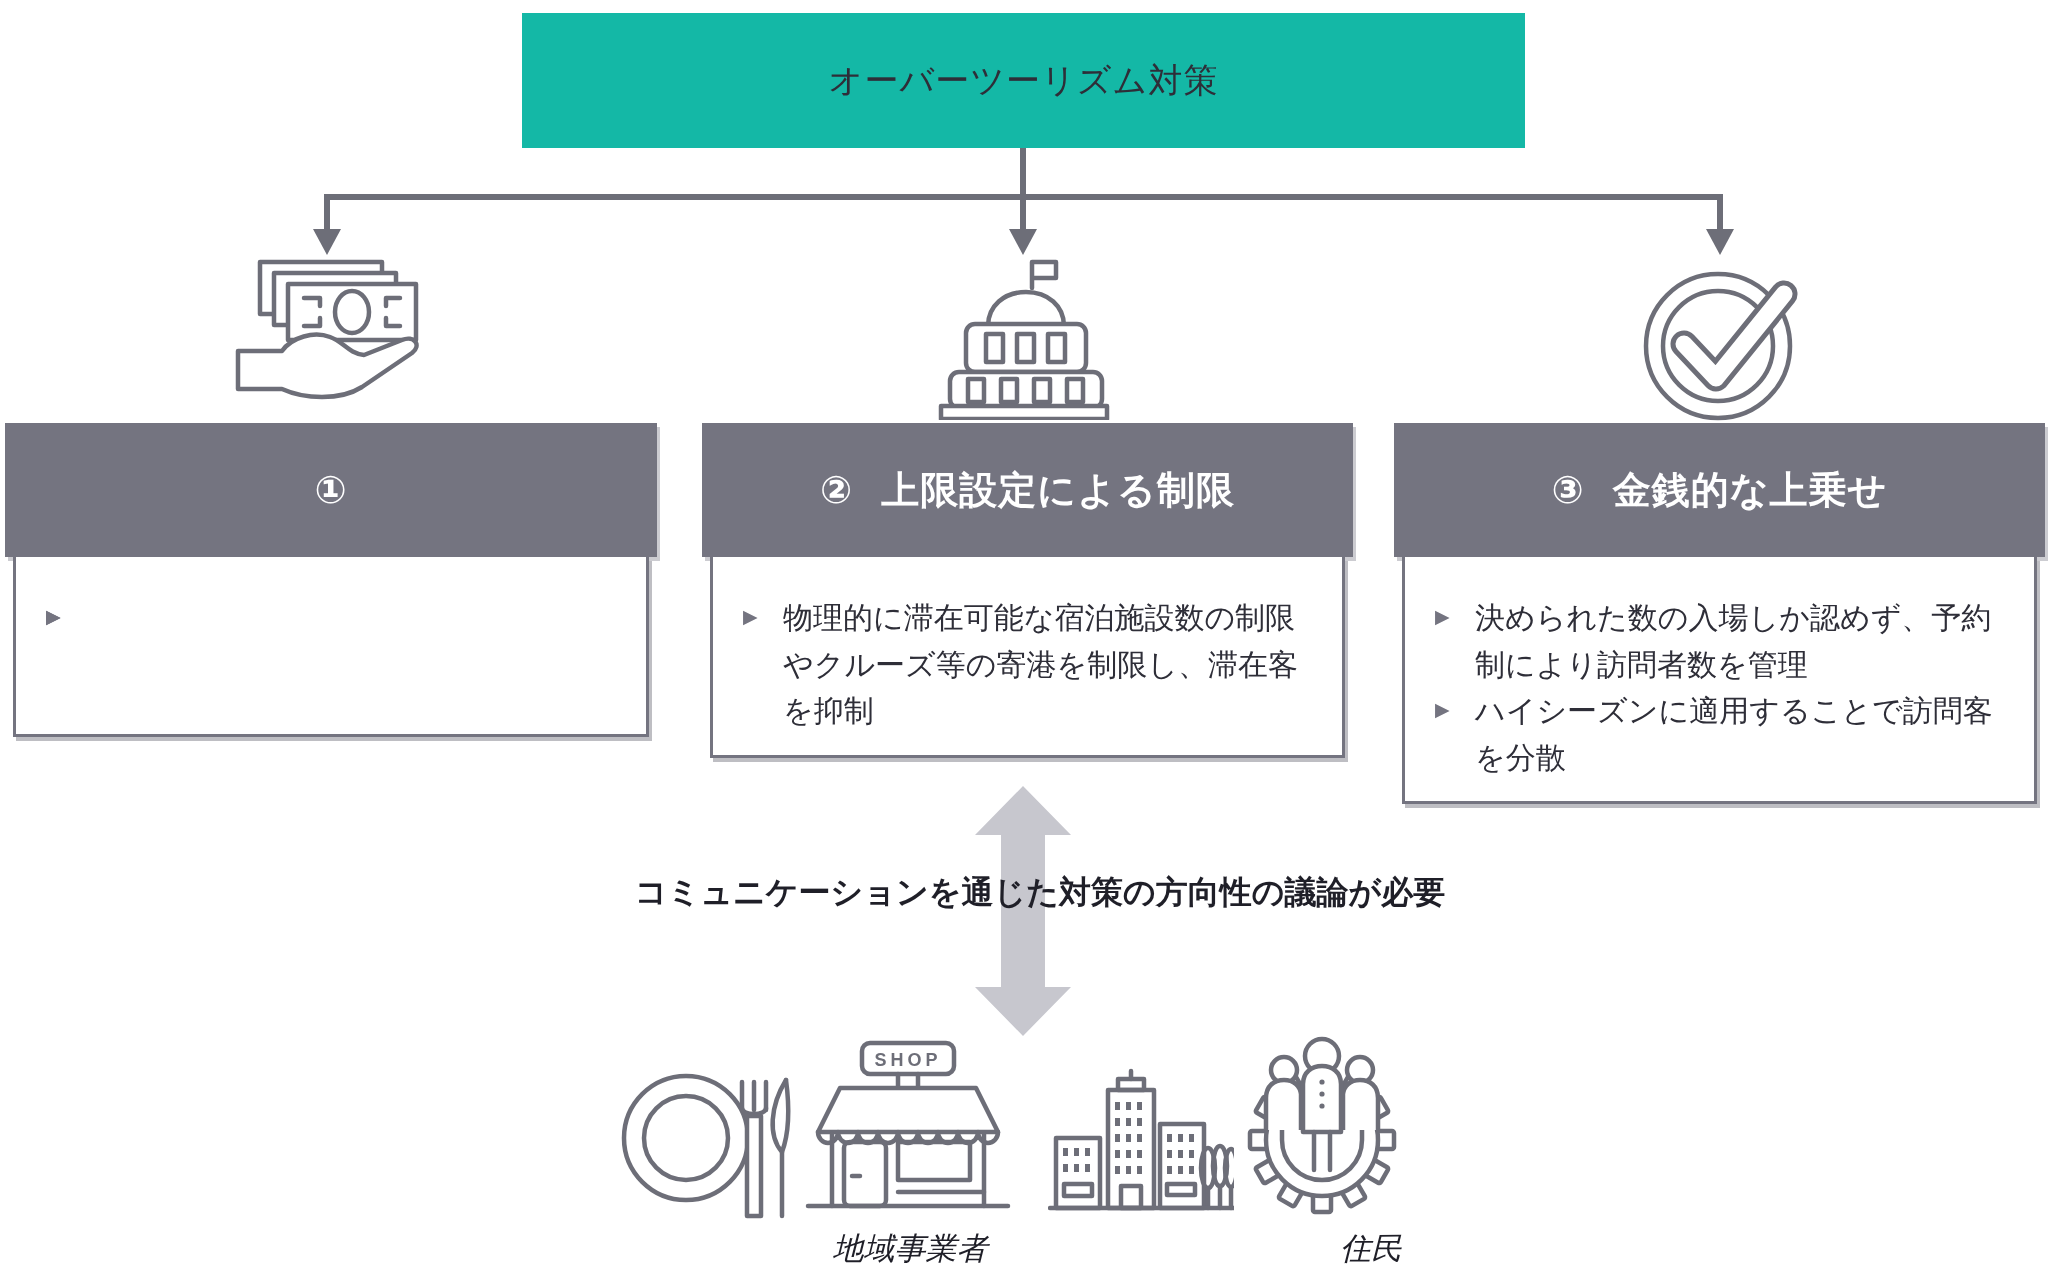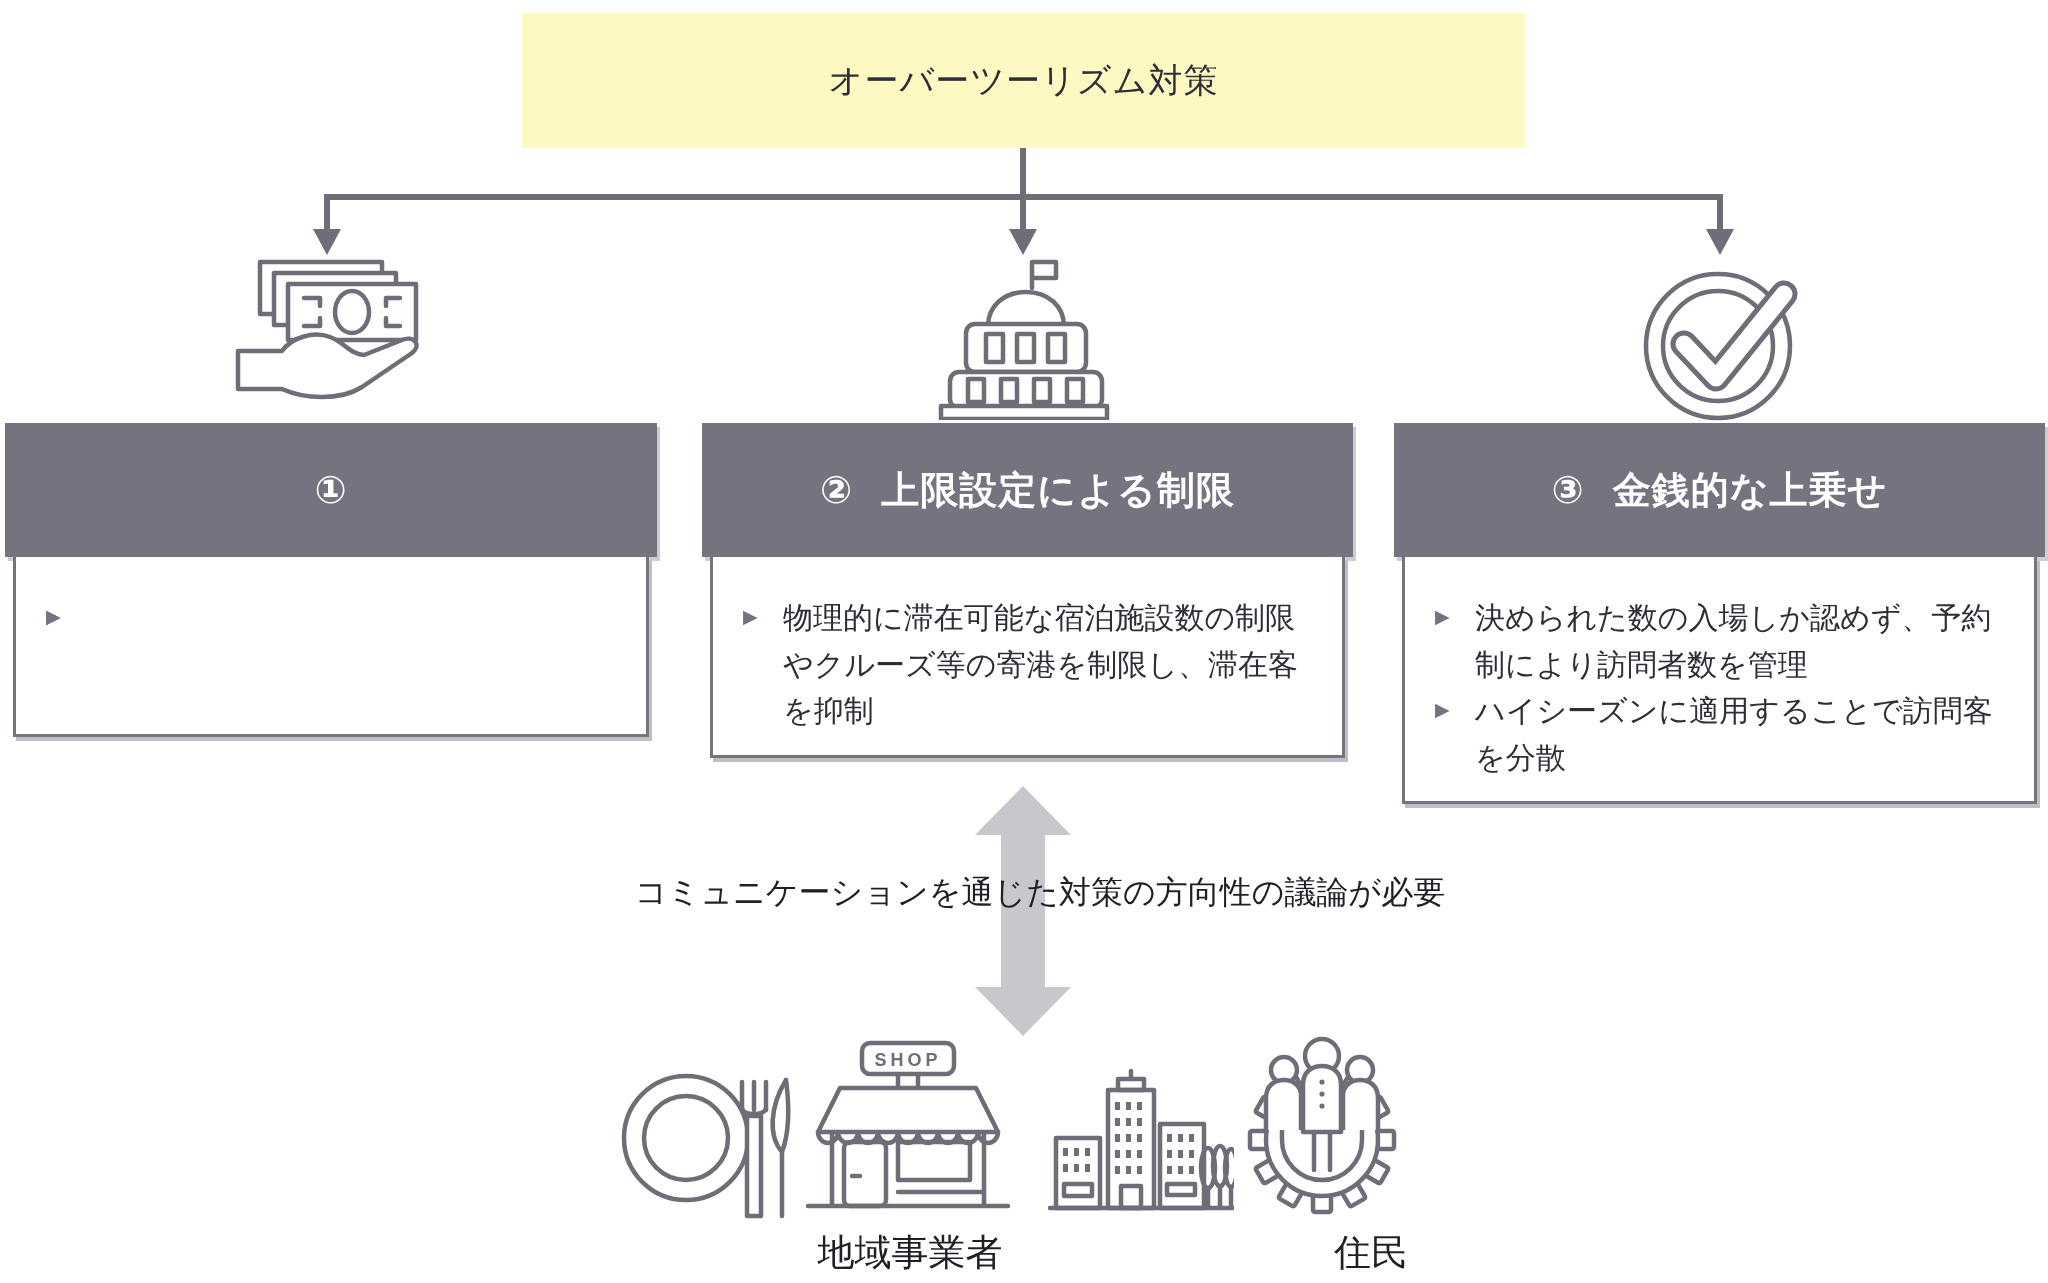--- a/index.html
+++ b/index.html
@@ -3,21 +3,21 @@
 <meta charset="utf-8">
 <style>
   html,body{margin:0;padding:0;background:#ffffff;}
   #canvas{
     position:relative;width:2048px;height:1283px;background:#ffffff;overflow:hidden;
     font-family:"DejaVu Sans","Liberation Sans",sans-serif;color:#2e2e38;
   }
   .abs{position:absolute;}
   
   #title-box{
-    left:522px;top:13px;width:1003px;height:135px;background:#fef9c3;
+    left:522px;top:13px;width:1003px;height:135px;background:#14b8a6;
     display:flex;align-items:center;justify-content:center;
     font-size:34px;letter-spacing:1px;color:#2e2e38;
   }
   
   #connectors{left:0;top:0;width:2048px;height:1283px;pointer-events:none;}
   
   .card{top:423px;width:652px;}
   #card-1{left:5px;}
   #card-2{left:702px;width:651px;}
   #card-3{left:1394px;width:651px;}
@@ -37,24 +37,24 @@
     position:relative;padding-left:44px;font-size:30px;line-height:1.55;color:#2e2e38;
   }
   .bullet-marker{
     position:absolute;left:4px;top:7px;font-size:19px;color:#747480;
   }
   
   #double-arrow{left:958px;top:783px;width:130px;height:256px;z-index:1;}
   
   #communication-note{
     left:540px;top:866px;width:1000px;text-align:center;z-index:2;
-    font-size:32px;line-height:1.68;color:#1f1f28;
-  }
-  
-  .stakeholder-label{top:1228px;font-size:37px;color:#1f1f28;text-align:center;}
+    font-size:32px;line-height:1.68;color:#1f1f28;font-weight:bold;
+  }
+  
+  .stakeholder-label{top:1228px;font-size:31px;color:#1f1f28;text-align:center;font-style:italic;}
   #label-businesses{left:760px;width:300px;}
   #label-residents{left:1271px;width:200px;}
   svg{display:block;}
   .ico{stroke:#6d6e78;fill:none;stroke-width:4.5;stroke-linejoin:round;stroke-linecap:round;}
   .ico-fill{fill:#ffffff;stroke:#6d6e78;stroke-width:4.5;stroke-linejoin:round;}
 </style>
 </head>
 <body>
 
 <div id="canvas">

